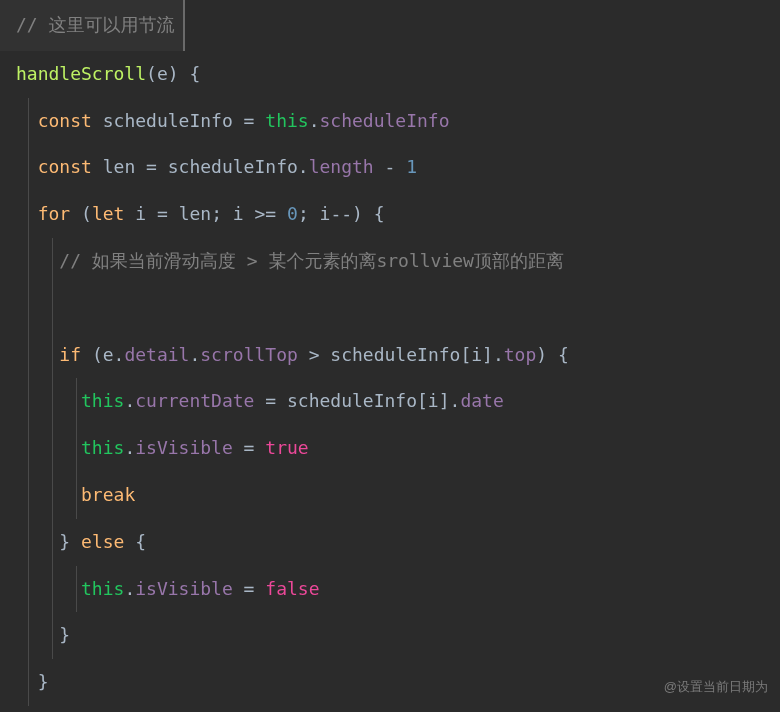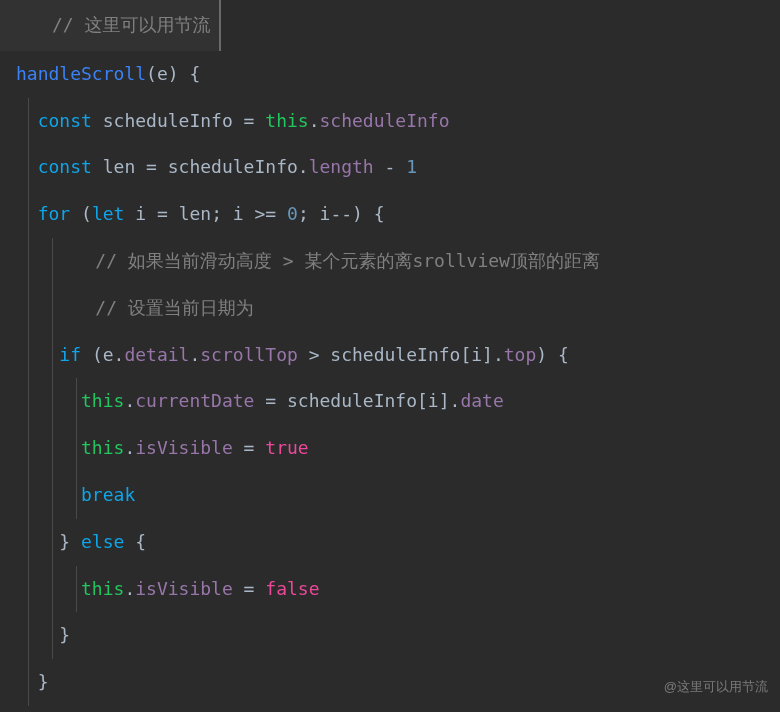--- a/index.html
+++ b/index.html
@@ -19,23 +19,23 @@
     }
     .editor {
       padding: 0;
     }
     .highlight-line {
       background: #323232;
       display: inline-block;
       padding: 2px 8px 2px 16px;
       border-right: 2px solid #6a6a6a;
     }
-    .tk-comment { color: #808080; margin-left: 36px; }
-    .tk-keyword { color: #0ea5e9; margin-top: 36px; }
-    .tk-method { color: #3b82f6; text-align: right; }
+    .tk-comment { color: #808080; }
+    .tk-keyword { color: #fdba74; margin-top: 36px; }
+    .tk-method { color: #bef264; text-align: right; }
     .tk-param { color: #a9b7c6; }
     .tk-punct { color: #a9b7c6; }
     .tk-var { color: #a9b7c6; }
     .tk-this { color: #22c55e; }
     .tk-prop { color: #9876aa; }
     .tk-num { color: #6897bb; }
     .tk-op { color: #a9b7c6; }
     .tk-bool { color: #ec4899; }
     .watermark {
       position: absolute;
@@ -57,25 +57,25 @@
 <body>
 
 <div class="editor">
   <div class="container" id="code-container">
       <div class="code-line" style="position: relative; white-space: pre; padding-left: 0px;"><span class="highlight-line"><span><span></span><span class="tk-comment">// 这里可以用节流</span></span></span></div>
       <div class="code-line" style="position: relative; white-space: pre;"><span><span></span><span class="tk-method">handleScroll</span><span class="tk-punct">(</span><span class="tk-param">e</span><span class="tk-punct">) {</span></span></div>
       <div class="code-line" style="position: relative; white-space: pre;"><div style="position: absolute; left: 28px; top: 0px; bottom: 0px; width: 1px; background: rgb(74, 74, 74);"></div><span><span>  </span><span class="tk-keyword">const </span><span class="tk-var">scheduleInfo </span><span class="tk-op">= </span><span class="tk-this">this</span><span class="tk-punct">.</span><span class="tk-prop">scheduleInfo</span></span></div>
       <div class="code-line" style="position: relative; white-space: pre;"><div style="position: absolute; left: 28px; top: 0px; bottom: 0px; width: 1px; background: rgb(74, 74, 74);"></div><span><span>  </span><span class="tk-keyword">const </span><span class="tk-var">len </span><span class="tk-op">= </span><span class="tk-var">scheduleInfo</span><span class="tk-punct">.</span><span class="tk-prop">length </span><span class="tk-op">- </span><span class="tk-num">1</span></span></div>
       <div class="code-line" style="position: relative; white-space: pre;"><div style="position: absolute; left: 28px; top: 0px; bottom: 0px; width: 1px; background: rgb(74, 74, 74);"></div><span><span>  </span><span class="tk-keyword">for </span><span class="tk-punct">(</span><span class="tk-keyword">let </span><span class="tk-var">i </span><span class="tk-op">= </span><span class="tk-var">len</span><span class="tk-punct">; </span><span class="tk-var">i </span><span class="tk-op">&gt;= </span><span class="tk-num">0</span><span class="tk-punct">; </span><span class="tk-var">i</span><span class="tk-op">--</span><span class="tk-punct">) {</span></span></div>
       <div class="code-line" style="position: relative; white-space: pre;"><div style="position: absolute; left: 28px; top: 0px; bottom: 0px; width: 1px; background: rgb(74, 74, 74);"></div><div style="position: absolute; left: 52px; top: 0px; bottom: 0px; width: 1px; background: rgb(74, 74, 74);"></div><span><span>    </span><span class="tk-comment">// 如果当前滑动高度 &gt; 某个元素的离srollview顶部的距离</span></span></div>
-      <div class="code-line" style="position: relative; white-space: pre;"><div style="position: absolute; left: 28px; top: 0px; bottom: 0px; width: 1px; background: rgb(74, 74, 74);"></div><div style="position: absolute; left: 52px; top: 0px; bottom: 0px; width: 1px; background: rgb(74, 74, 74);"></div><span><span>    </span><span class="tk-comment">// 设置当前日期为</span></span></div>
+      <div class="code-line" style="position: relative; white-space: pre;"><div style="position: absolute; left: 28px; top: 0px; bottom: 0px; width: 1px; background: rgb(74, 74, 74);"></div><div style="position: absolute; left: 52px; top: 0px; bottom: 0px; width: 1px; background: rgb(74, 74, 74);"></div><span><span>    </span></span></div>
       <div class="code-line" style="position: relative; white-space: pre;"><div style="position: absolute; left: 28px; top: 0px; bottom: 0px; width: 1px; background: rgb(74, 74, 74);"></div><div style="position: absolute; left: 52px; top: 0px; bottom: 0px; width: 1px; background: rgb(74, 74, 74);"></div><span><span>    </span><span class="tk-keyword">if </span><span class="tk-punct">(</span><span class="tk-var">e</span><span class="tk-punct">.</span><span class="tk-prop">detail</span><span class="tk-punct">.</span><span class="tk-prop">scrollTop </span><span class="tk-op">&gt; </span><span class="tk-var">scheduleInfo</span><span class="tk-punct">[</span><span class="tk-var">i</span><span class="tk-punct">]</span><span class="tk-punct">.</span><span class="tk-prop">top</span><span class="tk-punct">) {</span></span></div>
       <div class="code-line" style="position: relative; white-space: pre;"><div style="position: absolute; left: 28px; top: 0px; bottom: 0px; width: 1px; background: rgb(74, 74, 74);"></div><div style="position: absolute; left: 52px; top: 0px; bottom: 0px; width: 1px; background: rgb(74, 74, 74);"></div><div style="position: absolute; left: 76px; top: 0px; bottom: 0px; width: 1px; background: rgb(74, 74, 74);"></div><span><span>      </span><span class="tk-this">this</span><span class="tk-punct">.</span><span class="tk-prop">currentDate </span><span class="tk-op">= </span><span class="tk-var">scheduleInfo</span><span class="tk-punct">[</span><span class="tk-var">i</span><span class="tk-punct">]</span><span class="tk-punct">.</span><span class="tk-prop">date</span></span></div>
       <div class="code-line" style="position: relative; white-space: pre;"><div style="position: absolute; left: 28px; top: 0px; bottom: 0px; width: 1px; background: rgb(74, 74, 74);"></div><div style="position: absolute; left: 52px; top: 0px; bottom: 0px; width: 1px; background: rgb(74, 74, 74);"></div><div style="position: absolute; left: 76px; top: 0px; bottom: 0px; width: 1px; background: rgb(74, 74, 74);"></div><span><span>      </span><span class="tk-this">this</span><span class="tk-punct">.</span><span class="tk-prop">isVisible </span><span class="tk-op">= </span><span class="tk-bool">true</span></span></div>
       <div class="code-line" style="position: relative; white-space: pre;"><div style="position: absolute; left: 28px; top: 0px; bottom: 0px; width: 1px; background: rgb(74, 74, 74);"></div><div style="position: absolute; left: 52px; top: 0px; bottom: 0px; width: 1px; background: rgb(74, 74, 74);"></div><div style="position: absolute; left: 76px; top: 0px; bottom: 0px; width: 1px; background: rgb(74, 74, 74);"></div><span><span>      </span><span class="tk-keyword">break</span></span></div>
       <div class="code-line" style="position: relative; white-space: pre;"><div style="position: absolute; left: 28px; top: 0px; bottom: 0px; width: 1px; background: rgb(74, 74, 74);"></div><div style="position: absolute; left: 52px; top: 0px; bottom: 0px; width: 1px; background: rgb(74, 74, 74);"></div><span><span>    </span><span class="tk-punct">} </span><span class="tk-keyword">else </span><span class="tk-punct">{</span></span></div>
       <div class="code-line" style="position: relative; white-space: pre;"><div style="position: absolute; left: 28px; top: 0px; bottom: 0px; width: 1px; background: rgb(74, 74, 74);"></div><div style="position: absolute; left: 52px; top: 0px; bottom: 0px; width: 1px; background: rgb(74, 74, 74);"></div><div style="position: absolute; left: 76px; top: 0px; bottom: 0px; width: 1px; background: rgb(74, 74, 74);"></div><span><span>      </span><span class="tk-this">this</span><span class="tk-punct">.</span><span class="tk-prop">isVisible </span><span class="tk-op">= </span><span class="tk-bool">false</span></span></div>
       <div class="code-line" style="position: relative; white-space: pre;"><div style="position: absolute; left: 28px; top: 0px; bottom: 0px; width: 1px; background: rgb(74, 74, 74);"></div><div style="position: absolute; left: 52px; top: 0px; bottom: 0px; width: 1px; background: rgb(74, 74, 74);"></div><span><span>    </span><span class="tk-punct">}</span></span></div>
       <div class="code-line" style="position: relative; white-space: pre;"><div style="position: absolute; left: 28px; top: 0px; bottom: 0px; width: 1px; background: rgb(74, 74, 74);"></div><span><span>  </span><span class="tk-punct">}</span></span></div>
     </div>
 </div>
 
-<div class="watermark">@这里可以用节流</div>
+<div class="watermark">@设置当前日期为</div>
 
 </body></html>

